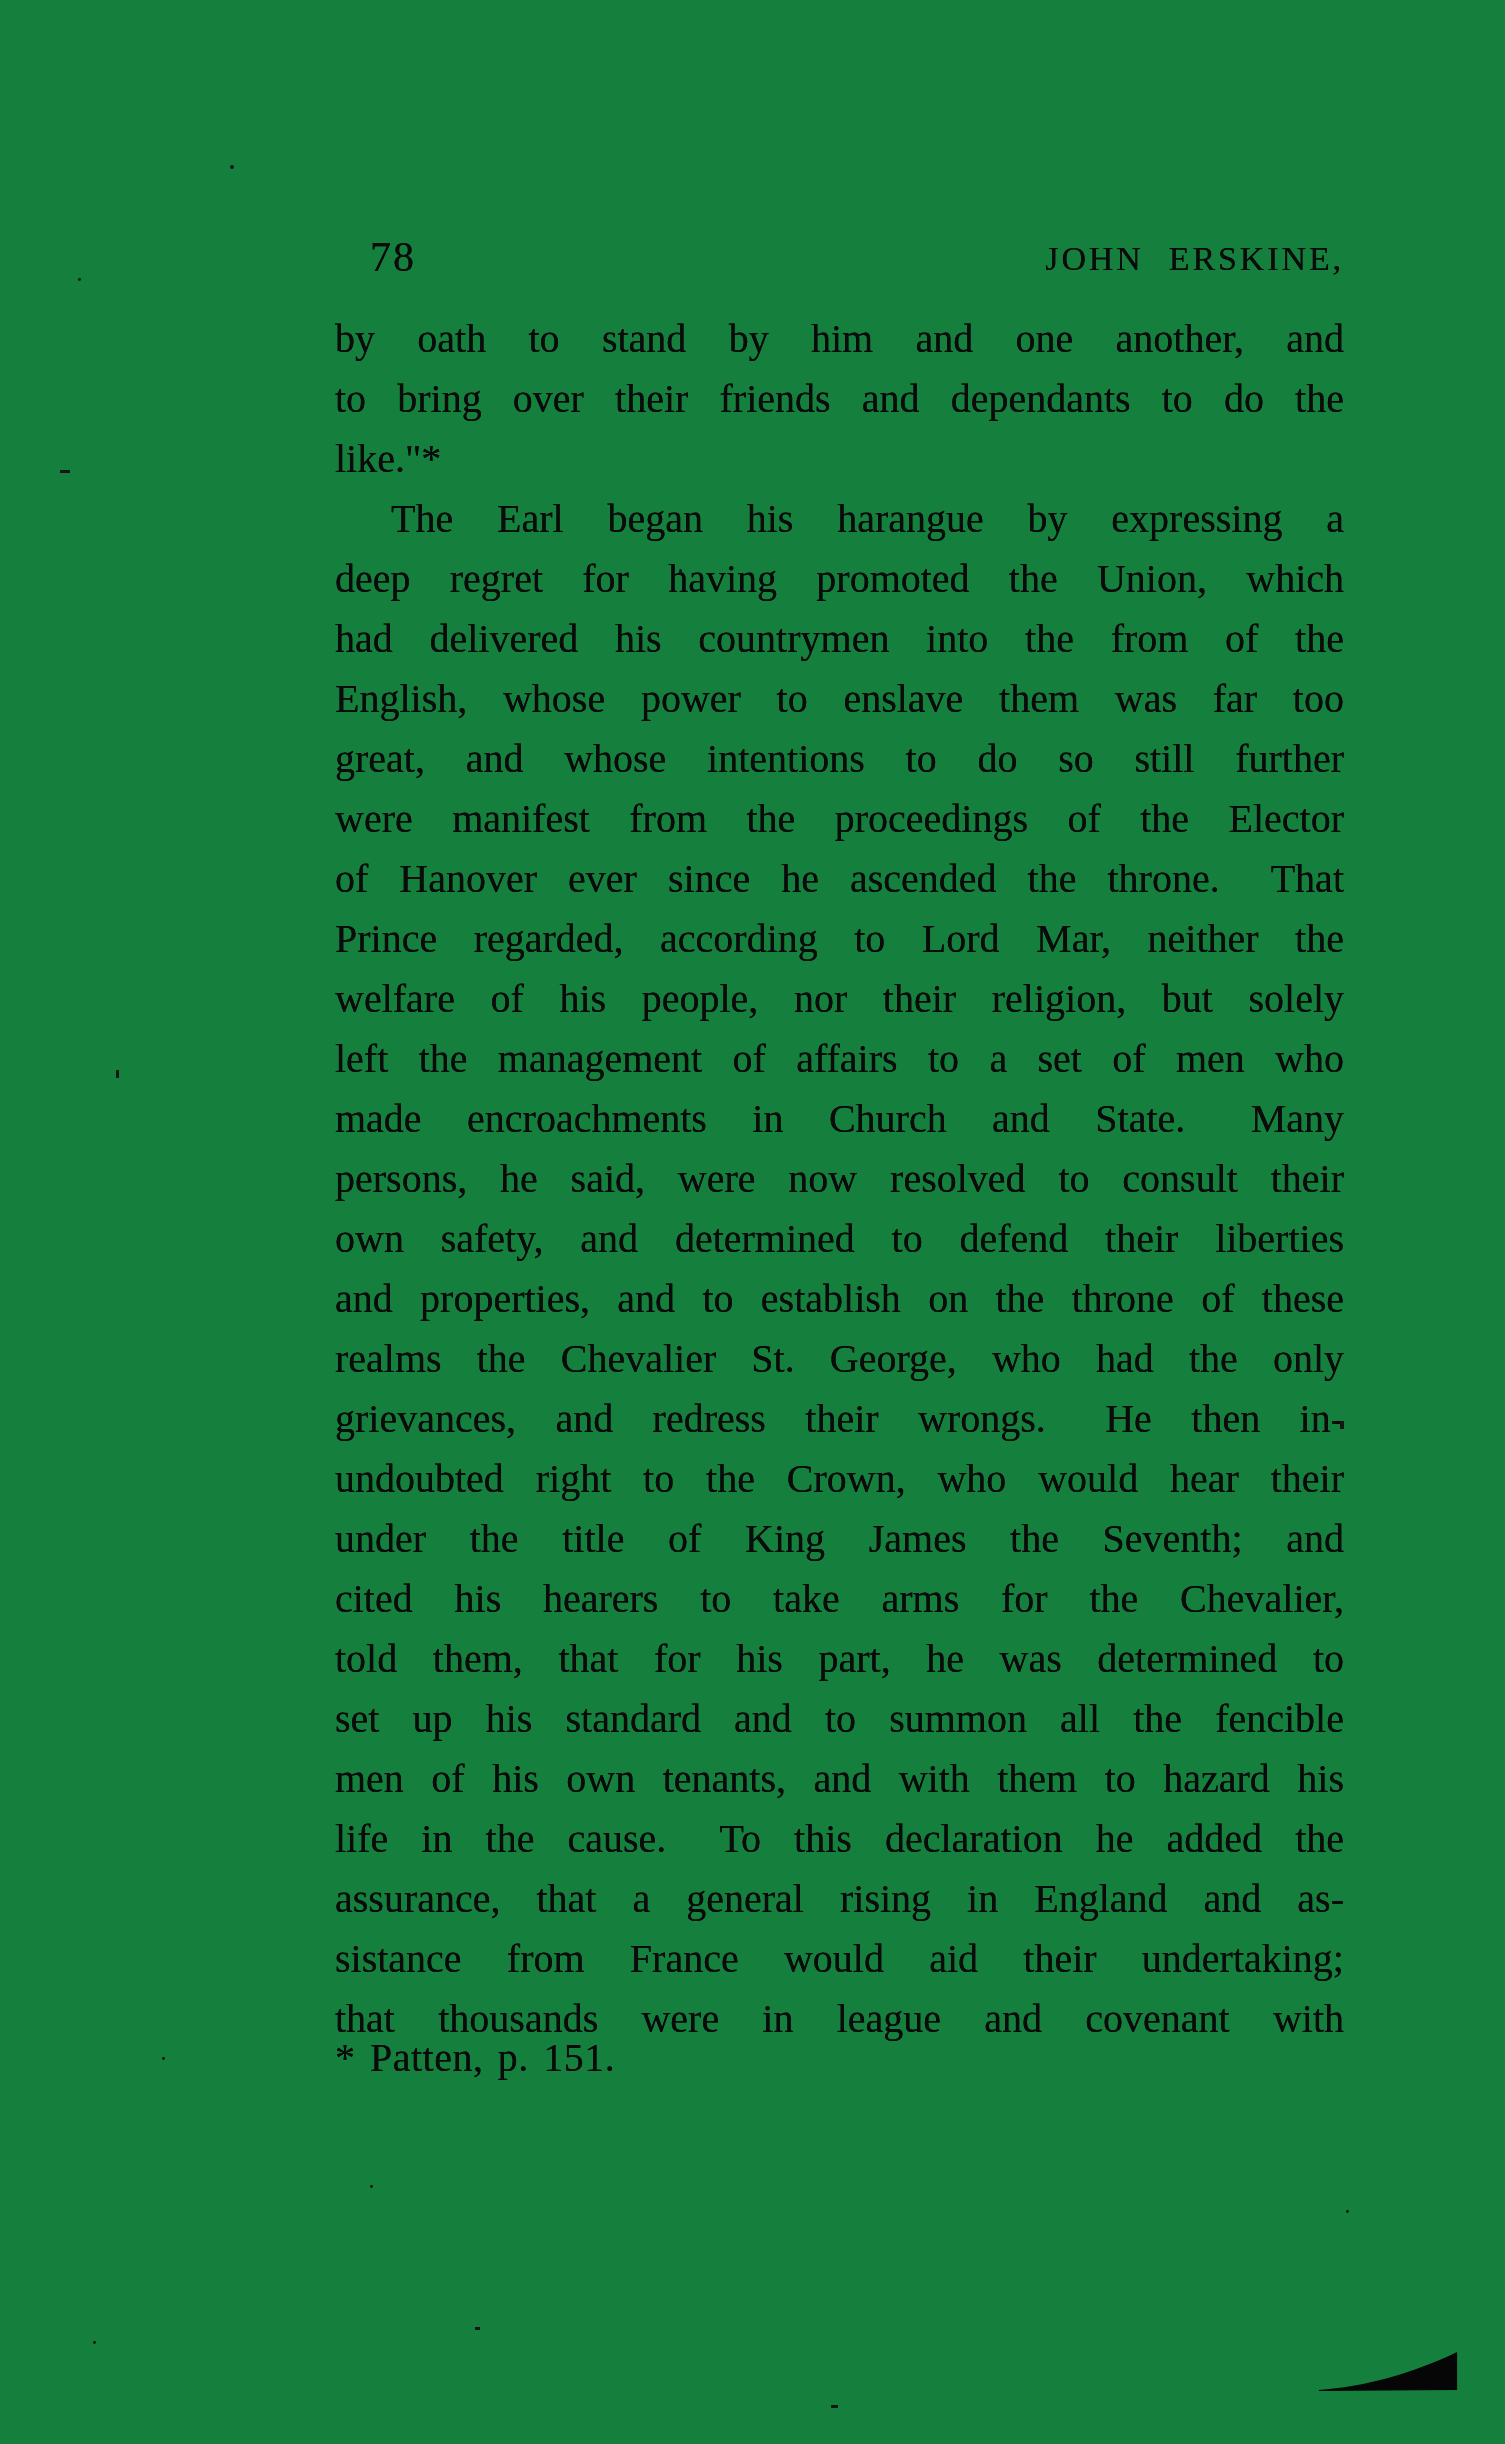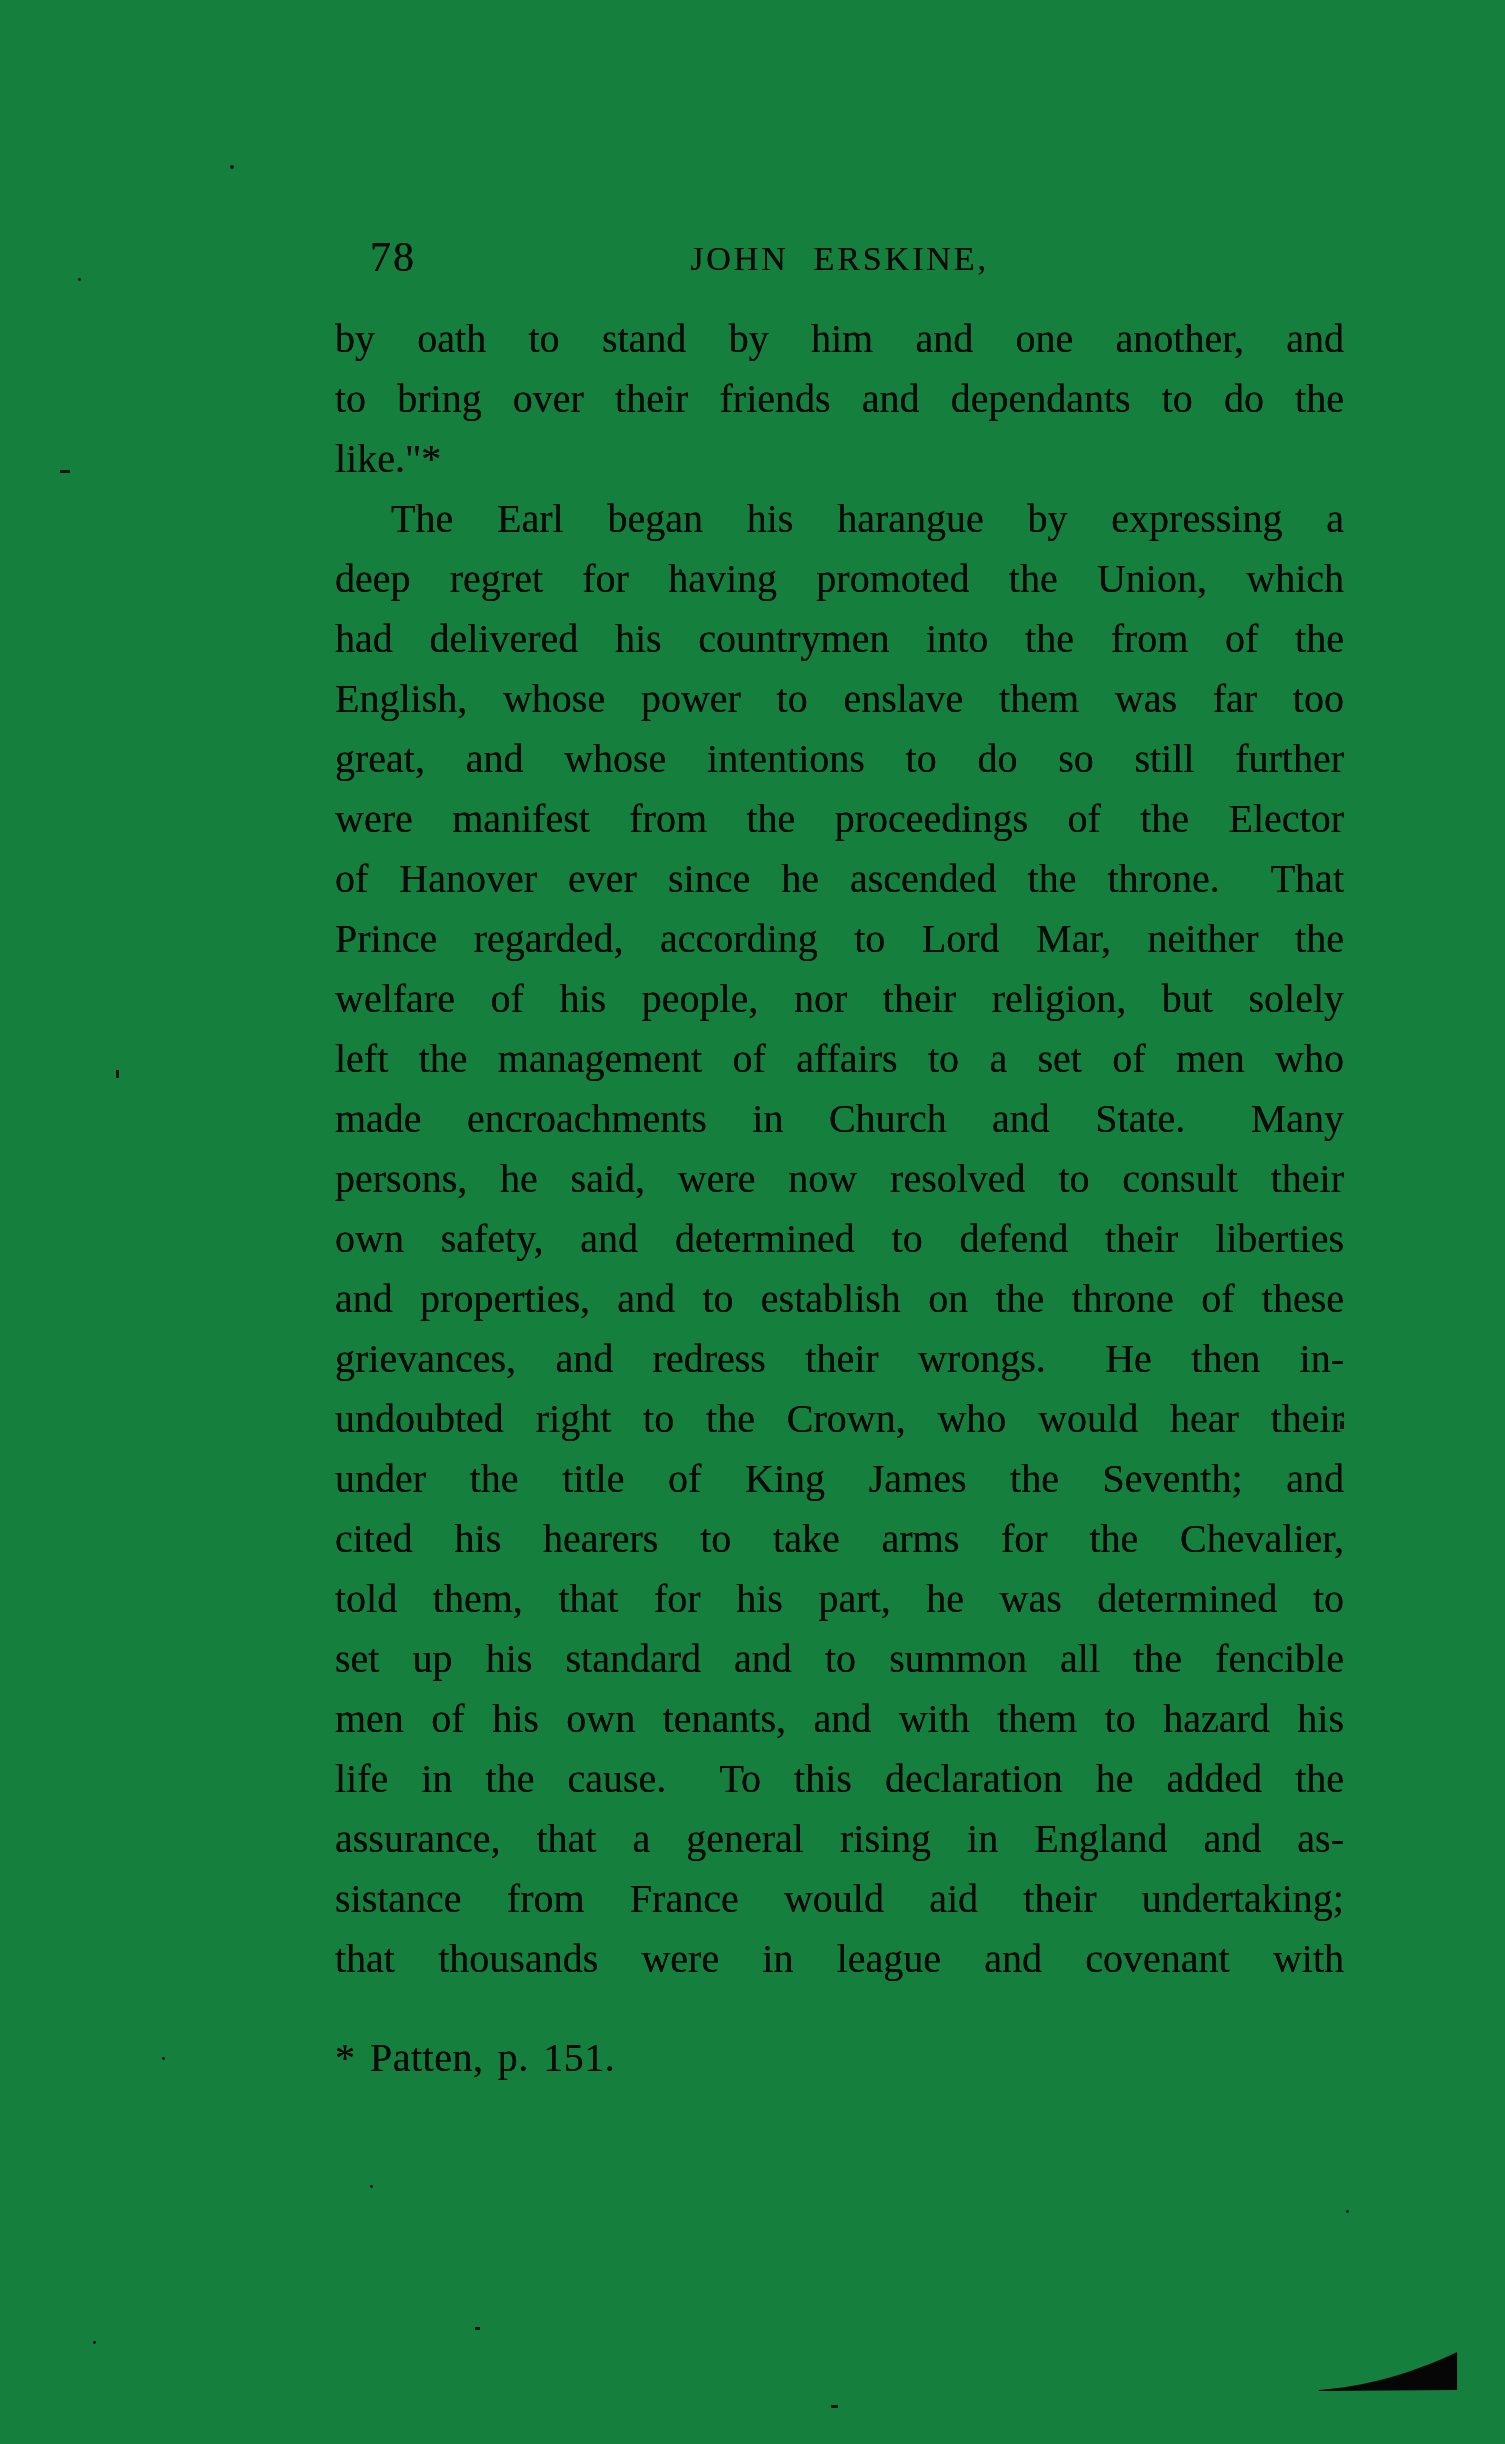--- a/index.html
+++ b/index.html
@@ -33,21 +33,21 @@
     top: 0;
     font-size: 42px;
     letter-spacing: 1.9px;
     text-shadow: 0 0 0.6px #0b0b0b;
   }
   #running-header {
     position: absolute;
     left: 0;
     top: 6.8px;
     width: 100%;
-    text-align: center;
+    text-align: right;
     font-size: 34px;
     letter-spacing: 2.9px;
     word-spacing: 13.6px;
     text-shadow: 0 0 0.5px #0b0b0b;
   }
   #text-block {
     position: absolute;
     top: 309px;
     left: 335px;
     width: 1009px;
@@ -114,20 +114,21 @@
       <div class="line justify">great, and whose intentions to do so still further</div>
       <div class="line justify">were manifest from the proceedings of the Elector</div>
       <div class="line justify">of Hanover ever since he ascended the throne.  That</div>
       <div class="line justify">Prince regarded, according to Lord Mar, neither the</div>
       <div class="line justify">welfare of his people, nor their religion, but solely</div>
       <div class="line justify">left the management of affairs to a set of men who</div>
       <div class="line justify">made encroachments in Church and State.  Many</div>
       <div class="line justify">persons, he said, were now resolved to consult their</div>
       <div class="line justify">own safety, and determined to defend their liberties</div>
       <div class="line justify">and properties, and to establish on the throne of these</div>
+      <div class="line justify">realms the Chevalier St. George, who had the only</div>
       <div class="line justify">grievances, and redress their wrongs.  He then in-</div>
       <div class="line justify">undoubted right to the Crown, who would hear their</div>
       <div class="line justify">under the title of King James the Seventh; and</div>
       <div class="line justify">cited his hearers to take arms for the Chevalier,</div>
       <div class="line justify">told them, that for his part, he was determined to</div>
       <div class="line justify">set up his standard and to summon all the fencible</div>
       <div class="line justify">men of his own tenants, and with them to hazard his</div>
       <div class="line justify">life in the cause.  To this declaration he added the</div>
       <div class="line justify">assurance, that a general rising in England and as-</div>
       <div class="line justify">sistance from France would aid their undertaking;</div>

